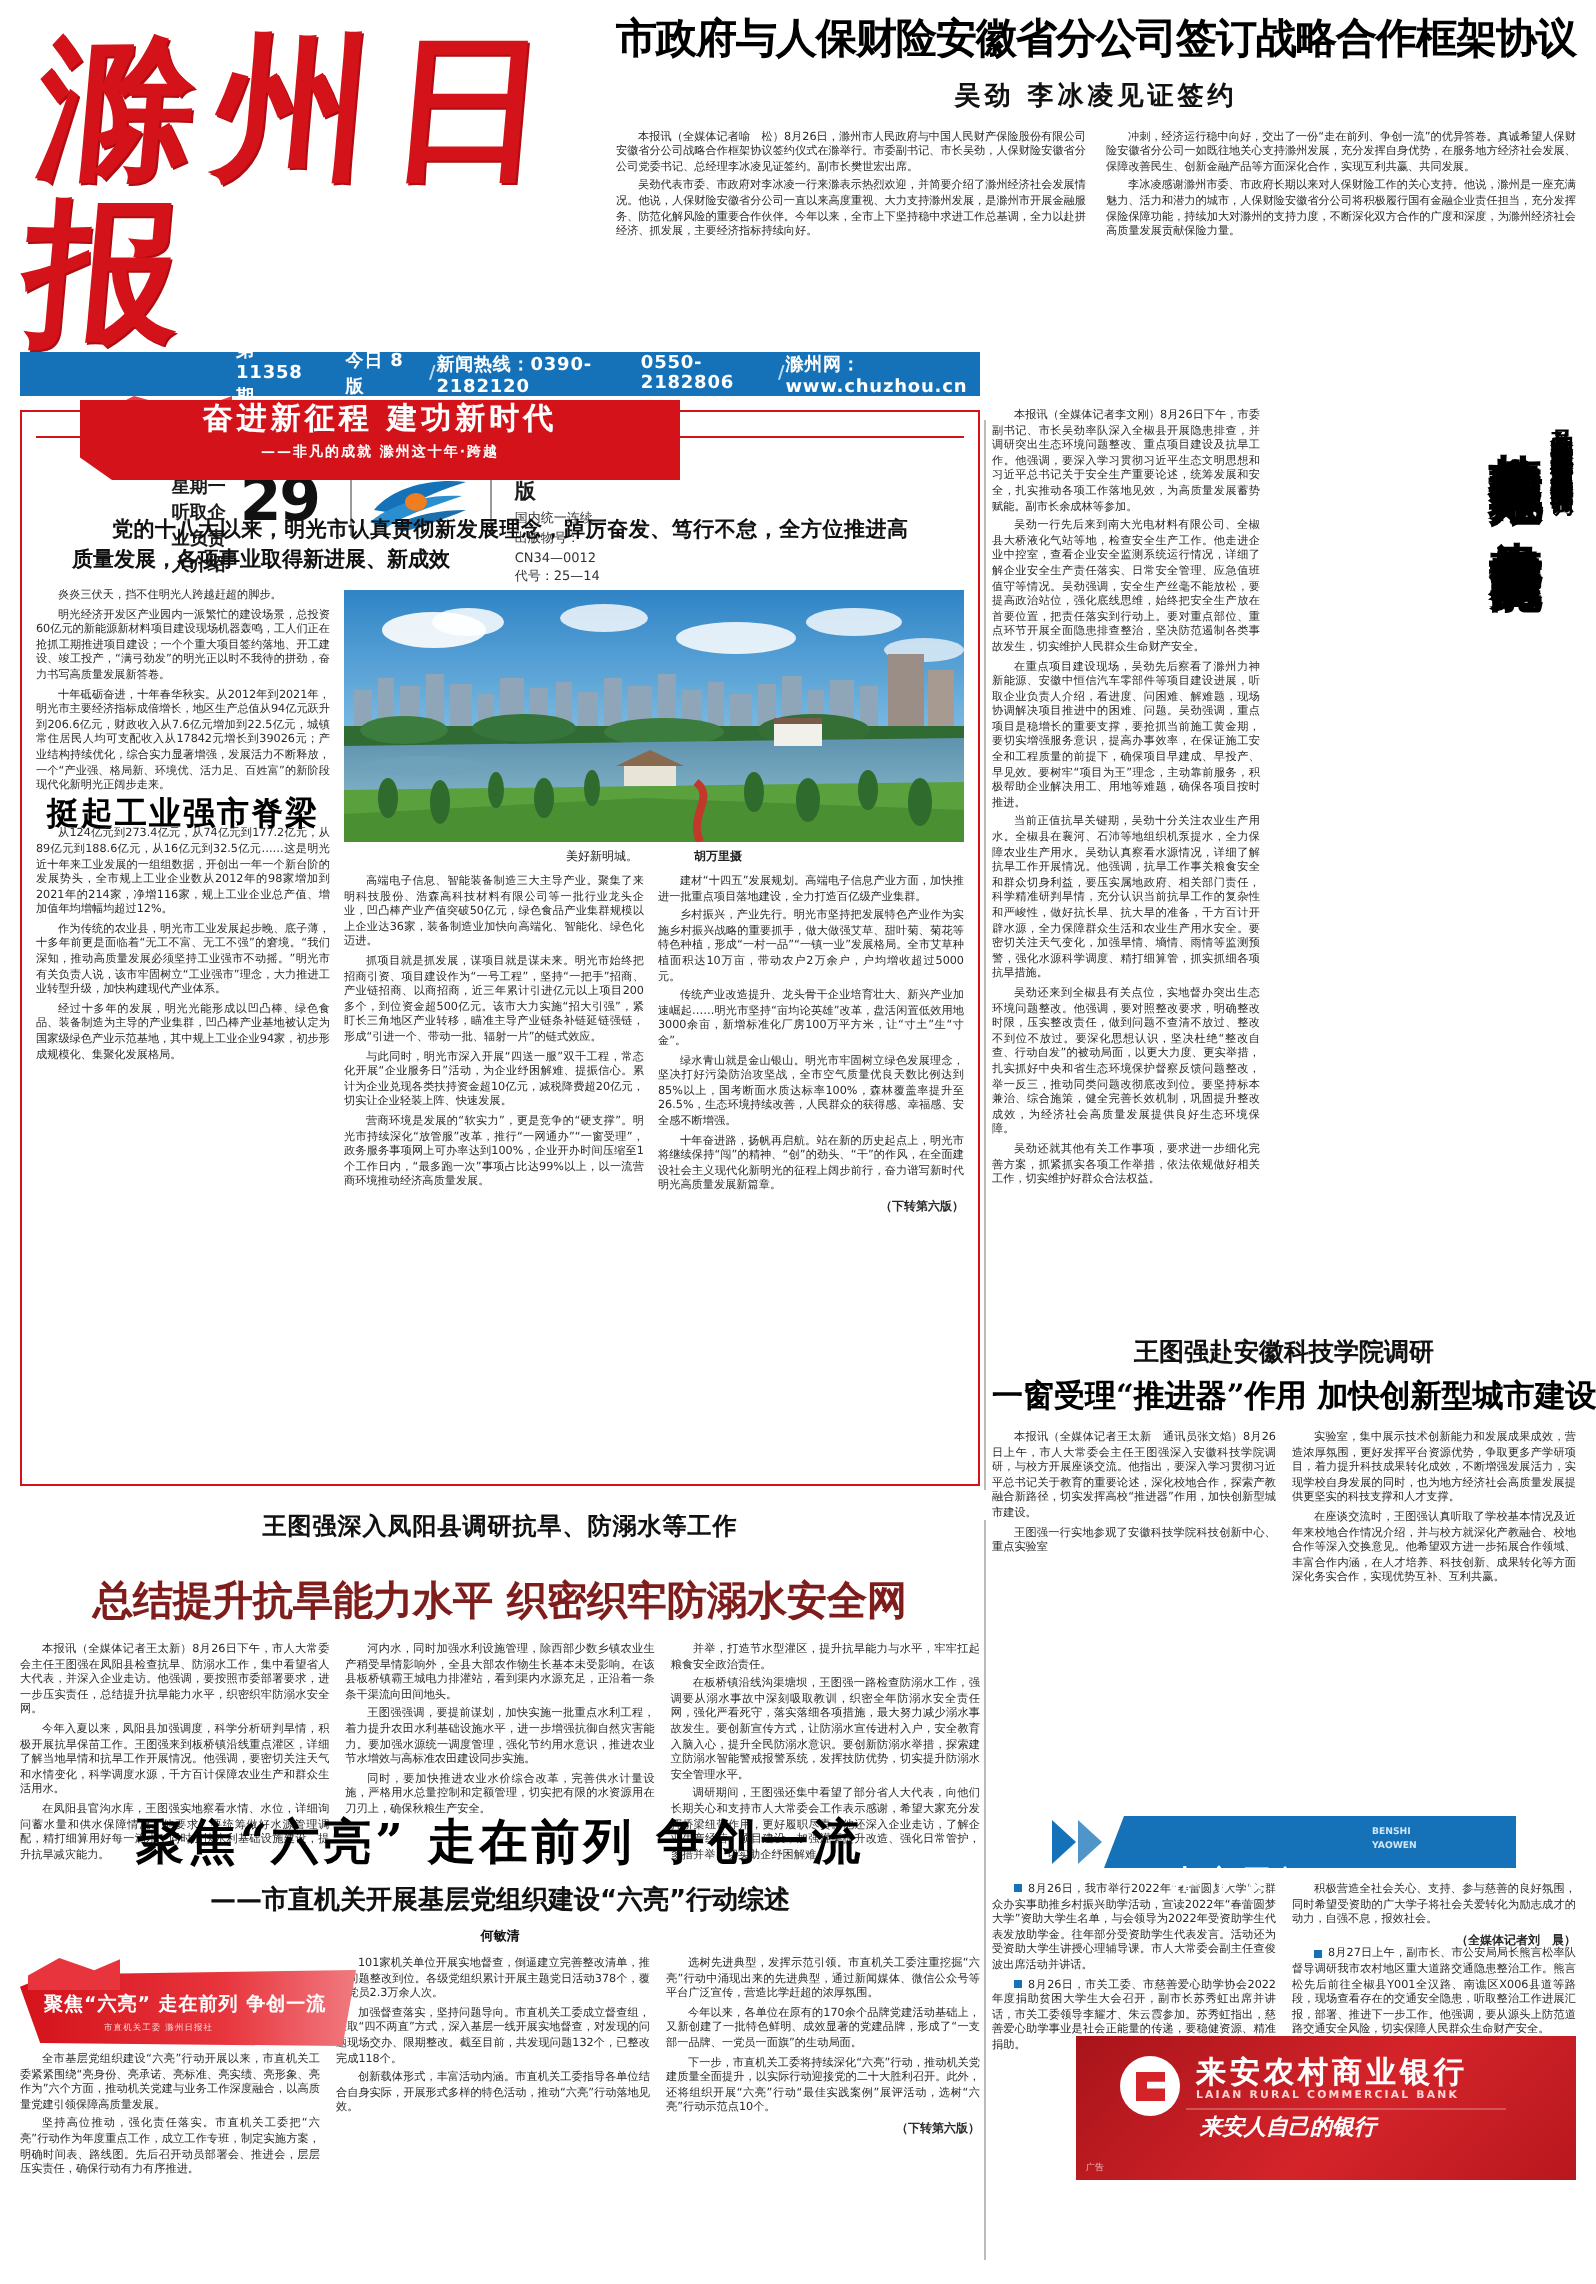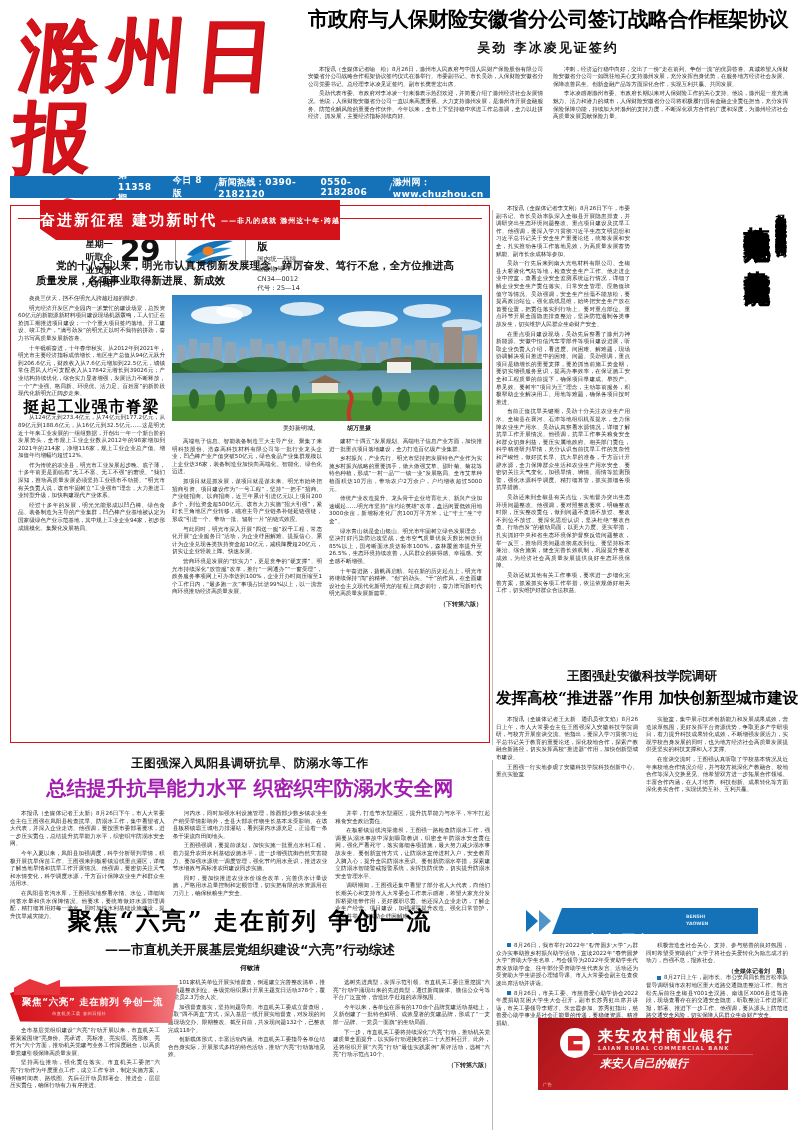--- a/index.html
+++ b/index.html
@@ -82,21 +82,21 @@
 
   
   .feature{
     position:absolute;left:10px;top:205px;width:480px;height:538px;
     border:1.4px solid #d4121a;box-sizing:border-box;padding:6px 7px;
   }
   .ribbon-wrap{position:relative;height:44px;}
   .ribbon{
     position:absolute;left:22px;top:-12px;width:300px;height:40px;background:#d4121a;
     clip-path:polygon(0 0,100% 0,100% 100%,16px 100%,0 72%);
-    display:flex;flex-direction:row;align-items:center;justify-content:space-between;
+    display:flex;flex-direction:column;align-items:center;justify-content:flex-start;
   }
   .ribbon .r1{color:#fff;font-weight:bold;font-size:15px;letter-spacing:2px;
     font-family:"DejaVu Sans","Liberation Sans",sans-serif;}
   .ribbon .r2{color:#fff;font-size:7px;letter-spacing:1px;margin-top:2px;font-weight:bold;}
   .ribbon-flag{position:absolute;left:28px;top:-14px;width:70px;height:26px;
     background:#e8343c;clip-path:polygon(0 40%,30% 0,70% 30%,100% 0,100% 100%,0 100%);opacity:.95;}
   .ribbon-rule{position:absolute;left:0;right:0;top:6px;height:1.2px;background:#d4121a;}
 
   .kicker{
     font-size:10.5px;line-height:15px;color:#111;font-weight:bold;text-align:justify;
@@ -134,21 +134,21 @@
     color:#000;letter-spacing:1px;
   }
   .vk{font-size:11.5px;font-weight:bold;height:300px;}
   .vmain{font-size:27px;font-weight:bold;line-height:1.02;}
   .rcol-body{position:absolute;left:0;top:0;width:134px;}
 
   
   .art-fy{position:absolute;left:10px;top:755px;width:480px;}
   .art-hd-sm{text-align:center;font-weight:bold;font-size:12px;letter-spacing:.5px;color:#111;
     font-family:"DejaVu Sans","Liberation Sans",sans-serif;}
-  .art-hd-lg{text-align:center;font-weight:bold;font-size:20px;margin-top:3px;color:#a21caf;
+  .art-hd-lg{text-align:center;font-weight:bold;font-size:20px;margin-top:15px;color:#7f1d1d;
     font-family:"DejaVu Serif","Liberation Serif",serif;white-space:nowrap;}
   .cols3{display:flex;gap:8px;margin-top:8px;}
   .cols3 .c{flex:1;}
 
   
   .art-ll{position:absolute;left:10px;top:905px;width:480px;}
   .ll-hd{text-align:center;font-weight:bold;font-size:24px;color:#000;letter-spacing:2px;
     font-family:"DejaVu Serif","Liberation Serif",serif;white-space:nowrap;}
   .ll-sub{text-align:center;font-weight:bold;font-size:13px;margin-top:4px;color:#111;
     font-family:"DejaVu Sans","Liberation Sans",sans-serif;white-space:nowrap;}
@@ -405,21 +405,21 @@
       <p>吴劲一行先后来到南大光电材料有限公司、全椒县大桥液化气站等地，检查安全生产工作。他走进企业中控室，查看企业安全监测系统运行情况，详细了解企业安全生产责任落实、日常安全管理、应急值班值守等情况。吴劲强调，安全生产丝毫不能放松，要提高政治站位，强化底线思维，始终把安全生产放在首要位置，把责任落实到行动上。要对重点部位、重点环节开展全面隐患排查整治，坚决防范遏制各类事故发生，切实维护人民群众生命财产安全。</p>
       <p>在重点项目建设现场，吴劲先后察看了滁州力神新能源、安徽中恒信汽车零部件等项目建设进展，听取企业负责人介绍，看进度、问困难、解难题，现场协调解决项目推进中的困难、问题。吴劲强调，重点项目是稳增长的重要支撑，要抢抓当前施工黄金期，要切实增强服务意识，提高办事效率，在保证施工安全和工程质量的前提下，确保项目早建成、早投产、早见效。要树牢“项目为王”理念，主动靠前服务，积极帮助企业解决用工、用地等难题，确保各项目按时推进。</p>
       <p>当前正值抗旱关键期，吴劲十分关注农业生产用水。全椒县在襄河、石沛等地组织机泵提水，全力保障农业生产用水。吴劲认真察看水源情况，详细了解抗旱工作开展情况。他强调，抗旱工作事关粮食安全和群众切身利益，要压实属地政府、相关部门责任，科学精准研判旱情，充分认识当前抗旱工作的复杂性和严峻性，做好抗长旱、抗大旱的准备，千方百计开辟水源，全力保障群众生活和农业生产用水安全。要密切关注天气变化，加强旱情、墒情、雨情等监测预警，强化水源科学调度、精打细算管，抓实抓细各项抗旱措施。</p>
       <p>吴劲还来到全椒县有关点位，实地督办突出生态环境问题整改。他强调，要对照整改要求，明确整改时限，压实整改责任，做到问题不查清不放过、整改不到位不放过。要深化思想认识，坚决杜绝“整改自查、行动自发”的被动局面，以更大力度、更实举措，扎实抓好中央和省生态环境保护督察反馈问题整改，举一反三，推动同类问题改彻底改到位。要坚持标本兼治、综合施策，健全完善长效机制，巩固提升整改成效，为经济社会高质量发展提供良好生态环境保障。</p>
       <p>吴劲还就其他有关工作事项，要求进一步细化完善方案，抓紧抓实各项工作举措，依法依规做好相关工作，切实维护好群众合法权益。</p>
     </div>
   </div>
 
   <div class="art-kj">
     <div class="kj-hd1">王图强赴安徽科技学院调研</div>
-    <div class="kj-hd2">发挥高校“推进器”作用  加快创新型城市建设</div>
+    <div class="kj-hd2">一窗受理“推进器”作用  加快创新型城市建设</div>
     <div class="cols2">
       <div class="c tx">
         <p>本报讯（全媒体记者王太新　通讯员张文焰）8月26日上午，市人大常委会主任王图强深入安徽科技学院调研，与校方开展座谈交流。他指出，要深入学习贯彻习近平总书记关于教育的重要论述，深化校地合作，探索产教融合新路径，切实发挥高校“推进器”作用，加快创新型城市建设。</p>
         <p>王图强一行实地参观了安徽科技学院科技创新中心、重点实验室</p>
       </div>
       <div class="c tx">
         <p>实验室，集中展示技术创新能力和发展成果成效，营造浓厚氛围，更好发挥平台资源优势，争取更多产学研项目，着力提升科技成果转化成效，不断增强发展活力，实现学校自身发展的同时，也为地方经济社会高质量发展提供更坚实的科技支撑和人才支撑。</p>
         <p>在座谈交流时，王图强认真听取了学校基本情况及近年来校地合作情况介绍，并与校方就深化产教融合、校地合作等深入交换意见。他希望双方进一步拓展合作领域、丰富合作内涵，在人才培养、科技创新、成果转化等方面深化务实合作，实现优势互补、互利共赢。</p>
       </div>
     </div>

